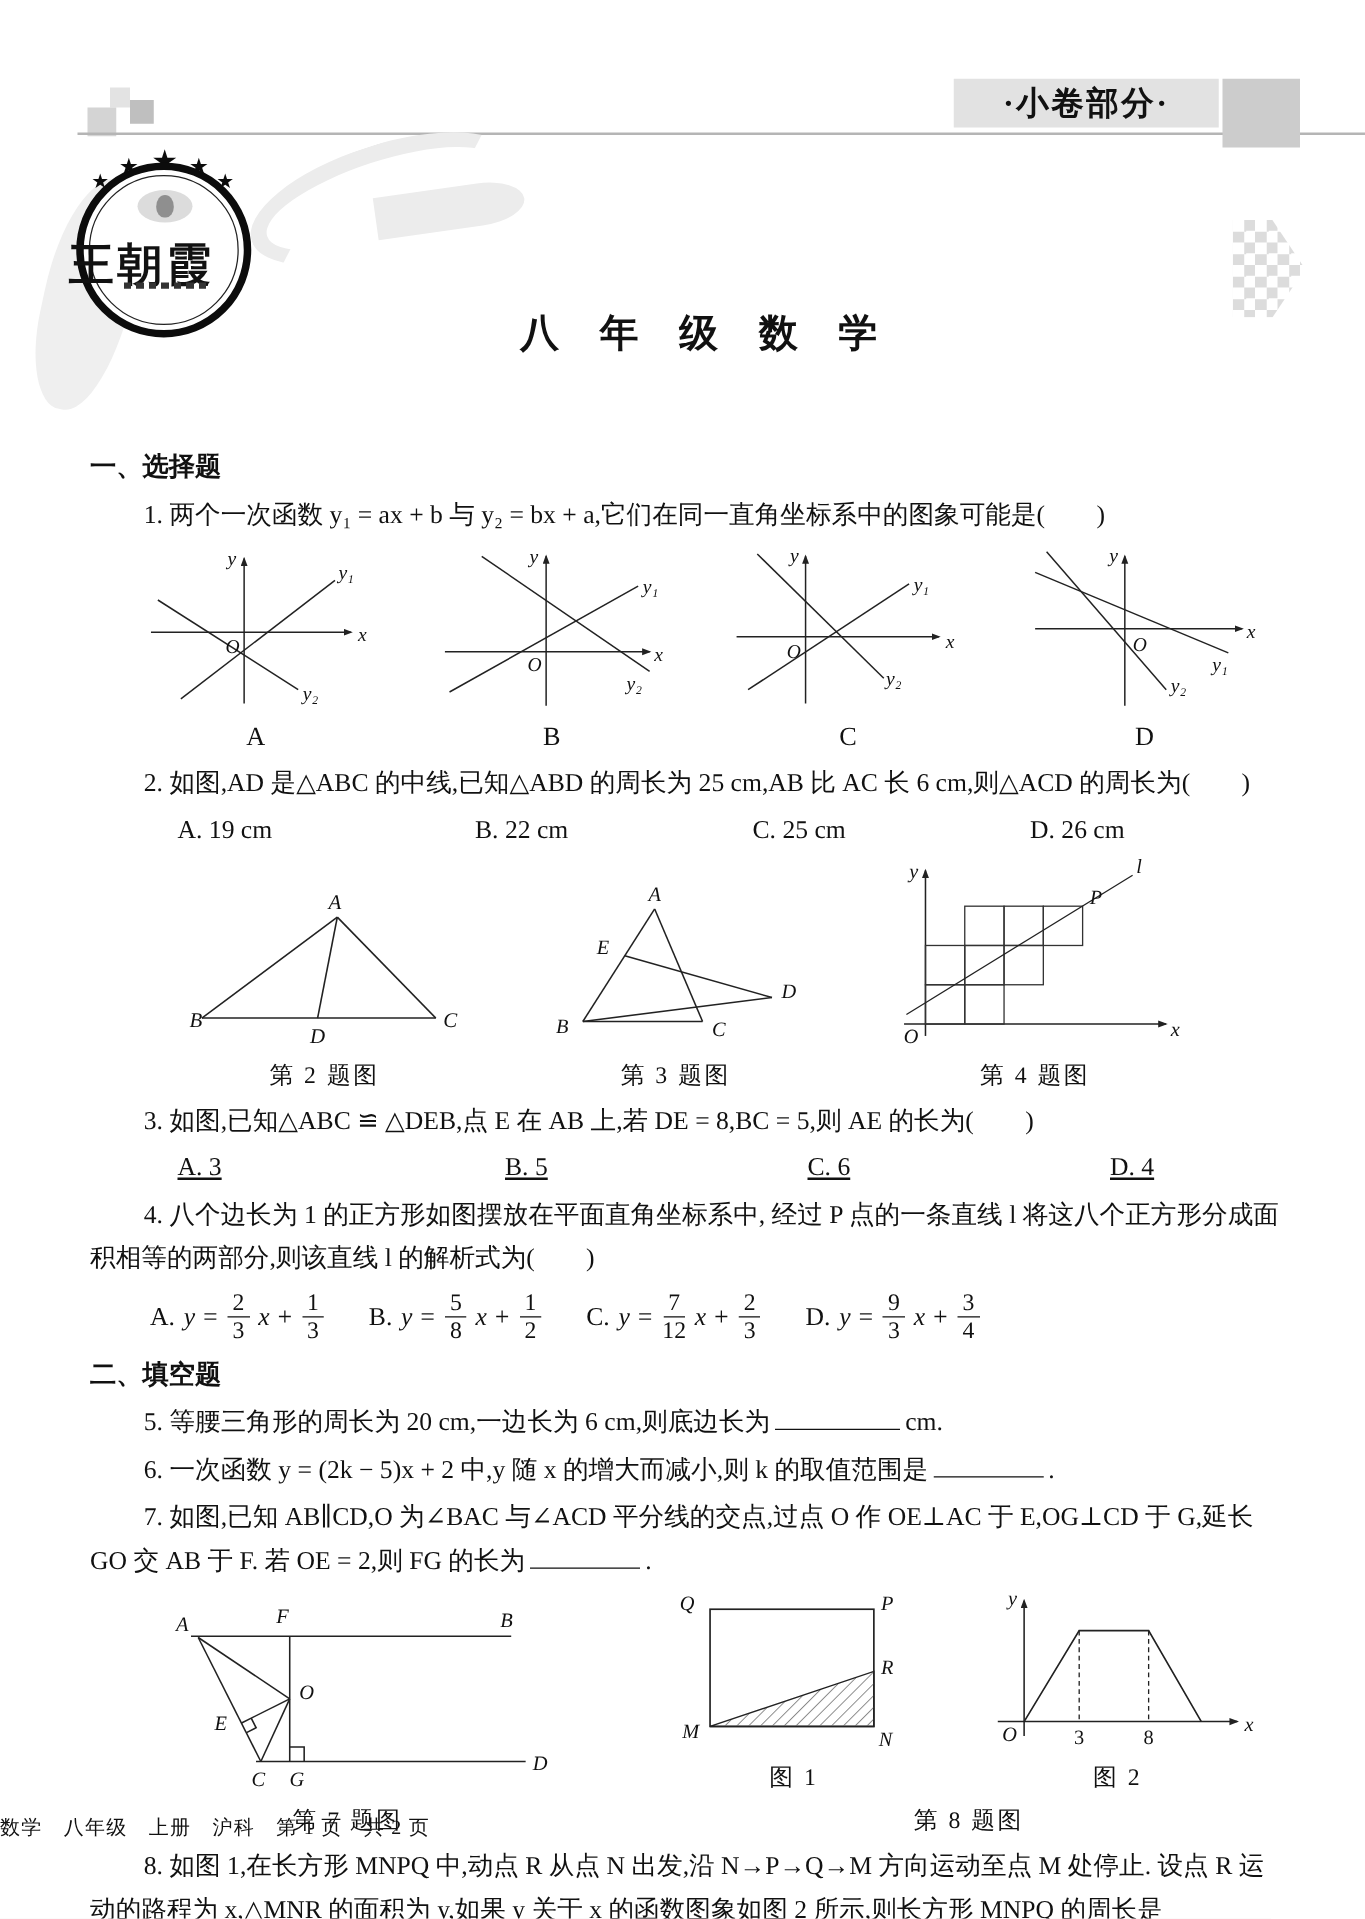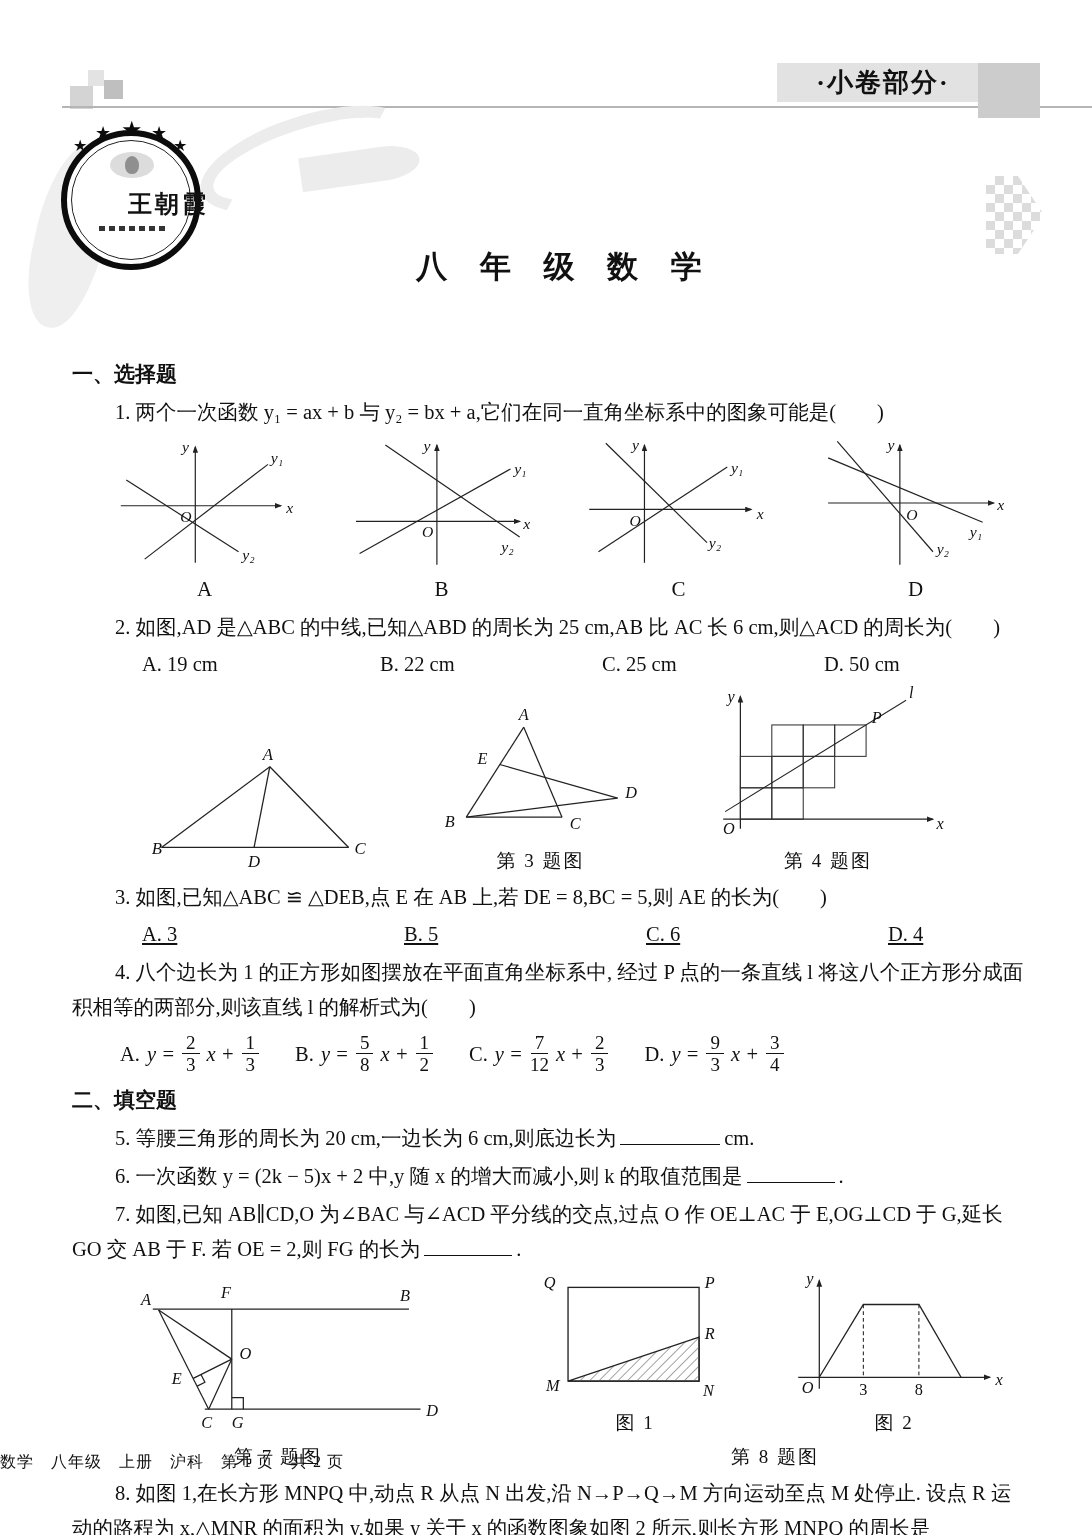--- a/index.html
+++ b/index.html
@@ -11,21 +11,21 @@
   }
   
   .sq { position:absolute; }
   .sq1 { left:88px; top:70px; width:16px; height:16px; background:#e3e3e3; }
   .sq2 { left:104px; top:80px; width:19px; height:19px; background:#bfbfbf; }
   .sq3 { left:70px; top:86px; width:23px; height:23px; background:#d4d4d4; }
   .top-rule { position:absolute; left:62px; right:0; top:106px; height:1.5px; background:#b5b5b5; }
   .corner-tag {
     position:absolute; left:763px; top:63px; width:212px; height:39px;
     background:#e2e2e2; display:flex; align-items:center; justify-content:center;
-    font-weight:bold; font-size:26px; letter-spacing:2px;margin-left:14px;
+    font-weight:bold; font-size:26px; letter-spacing:2px;
   }
   .corner-block { position:absolute; left:978px; top:63px; width:62px; height:55px; background:#cccccc; }
   
   .ribbon1 { position:absolute; left:196px; top:116px; width:220px; height:86px;
     border:13px solid #ececec; border-radius:50%;
     border-bottom-color:transparent; border-right-color:transparent; transform:rotate(-18deg); }
   .ribbon2 { position:absolute; left:300px; top:150px; width:120px; height:34px;
     background:#ececec; border-radius:0 60% 60% 0 / 0 100% 100% 0; transform:rotate(-8deg); }
   .wing { position:absolute; left:36px; top:140px; width:70px; height:190px;
     background:#efefef; border-radius:60% 40% 55% 45% / 55% 45% 60% 40%; transform:rotate(12deg); }
@@ -42,22 +42,22 @@
   .logo-star { position:absolute; color:#0c0c0c; line-height:1; }
   .st1 { left:66px; top:0px;  font-size:24px; }
   .st2 { left:40px; top:6px;  font-size:18px; }
   .st3 { left:96px; top:6px;  font-size:18px; }
   .st4 { left:18px; top:20px; font-size:16px; }
   .st5 { left:118px; top:20px; font-size:16px; }
   .logo-portrait { position:absolute; left:55px; top:34px; width:44px; height:26px;
     background:#dcdcdc; border-radius:50%; }
   .logo-portrait::after { content:""; position:absolute; left:15px; top:4px; width:14px; height:18px;
     background:#8f8f8f; border-radius:50% 50% 45% 45%; }
-  .logo-name { position:absolute; left:0; top:70px; width:154px; text-align:right;
-    font-size:24px; font-weight:bold; letter-spacing:3px; }
+  .logo-name { position:absolute; left:0; top:70px; width:154px; text-align:left;
+    font-size:36px; font-weight:bold; letter-spacing:3px; }
   .logo-dashes { position:absolute; left:44px; top:108px; width:66px; height:5px;
     background:repeating-linear-gradient(90deg,#333 0 6px,transparent 6px 10px); }
   
   .banner { position:absolute; left:198px; top:170px; width:784px; height:56px;
     background:linear-gradient(#ededed,#dddddd); display:flex; align-items:center; justify-content:center; }
   .banner-title { font-family:"Liberation Sans","DejaVu Sans",sans-serif;
     font-size:37px; font-weight:900; letter-spacing:3px; color:#090909; }
   .subtitle { position:absolute; left:0; top:246px; width:100%; text-align:center;
     font-family:"Liberation Sans","DejaVu Sans",sans-serif;
     font-size:31px; font-weight:bold; letter-spacing:12px;padding-left:38px; }
@@ -203,37 +203,38 @@
         </svg>
         <div class="gcap">D</div>
       </div>
     </div>
 
     <p class="q">2. 如图,AD 是△ABC 的中线,已知△ABD 的周长为 25 cm,AB 比 AC 长 6 cm,则△ACD 的周长为(　　)</p>
     <div class="opts4">
       <span>A. 19 cm</span>
       <span>B. 22 cm</span>
       <span>C. 25 cm</span>
-      <span>D. 50 cm</span>
+      <span>D. 26 cm</span>
     </div>
 
     <div class="fig-row1">
       <div class="fblock">
         <svg width="235" height="130" viewBox="0 0 235 132">
           <g stroke="#222" stroke-width="1.3" fill="none">
             <line x1="18" y1="102" x2="208" y2="102"></line>
             <line x1="18" y1="102" x2="128" y2="20"></line>
             <line x1="128" y1="20" x2="208" y2="102"></line>
             <line x1="128" y1="20" x2="112" y2="102"></line>
           </g>
           <text x="126" y="13" text-anchor="middle">A</text>
           <text x="8" y="109">B</text>
           <text x="214" y="109">C</text>
           <text x="112" y="122" text-anchor="middle">D</text>
         </svg>
+        <div class="fcap">第 2 题图</div>
       </div>
       <div class="fblock">
         <svg width="215" height="136" viewBox="0 0 215 142">
           <g stroke="#222" stroke-width="1.3" fill="none">
             <line x1="90" y1="20" x2="30" y2="114"></line>
             <line x1="90" y1="20" x2="130" y2="114"></line>
             <line x1="30" y1="114" x2="130" y2="114"></line>
             <line x1="65" y1="59" x2="188" y2="94"></line>
             <line x1="30" y1="114" x2="188" y2="94"></line>
           </g>

